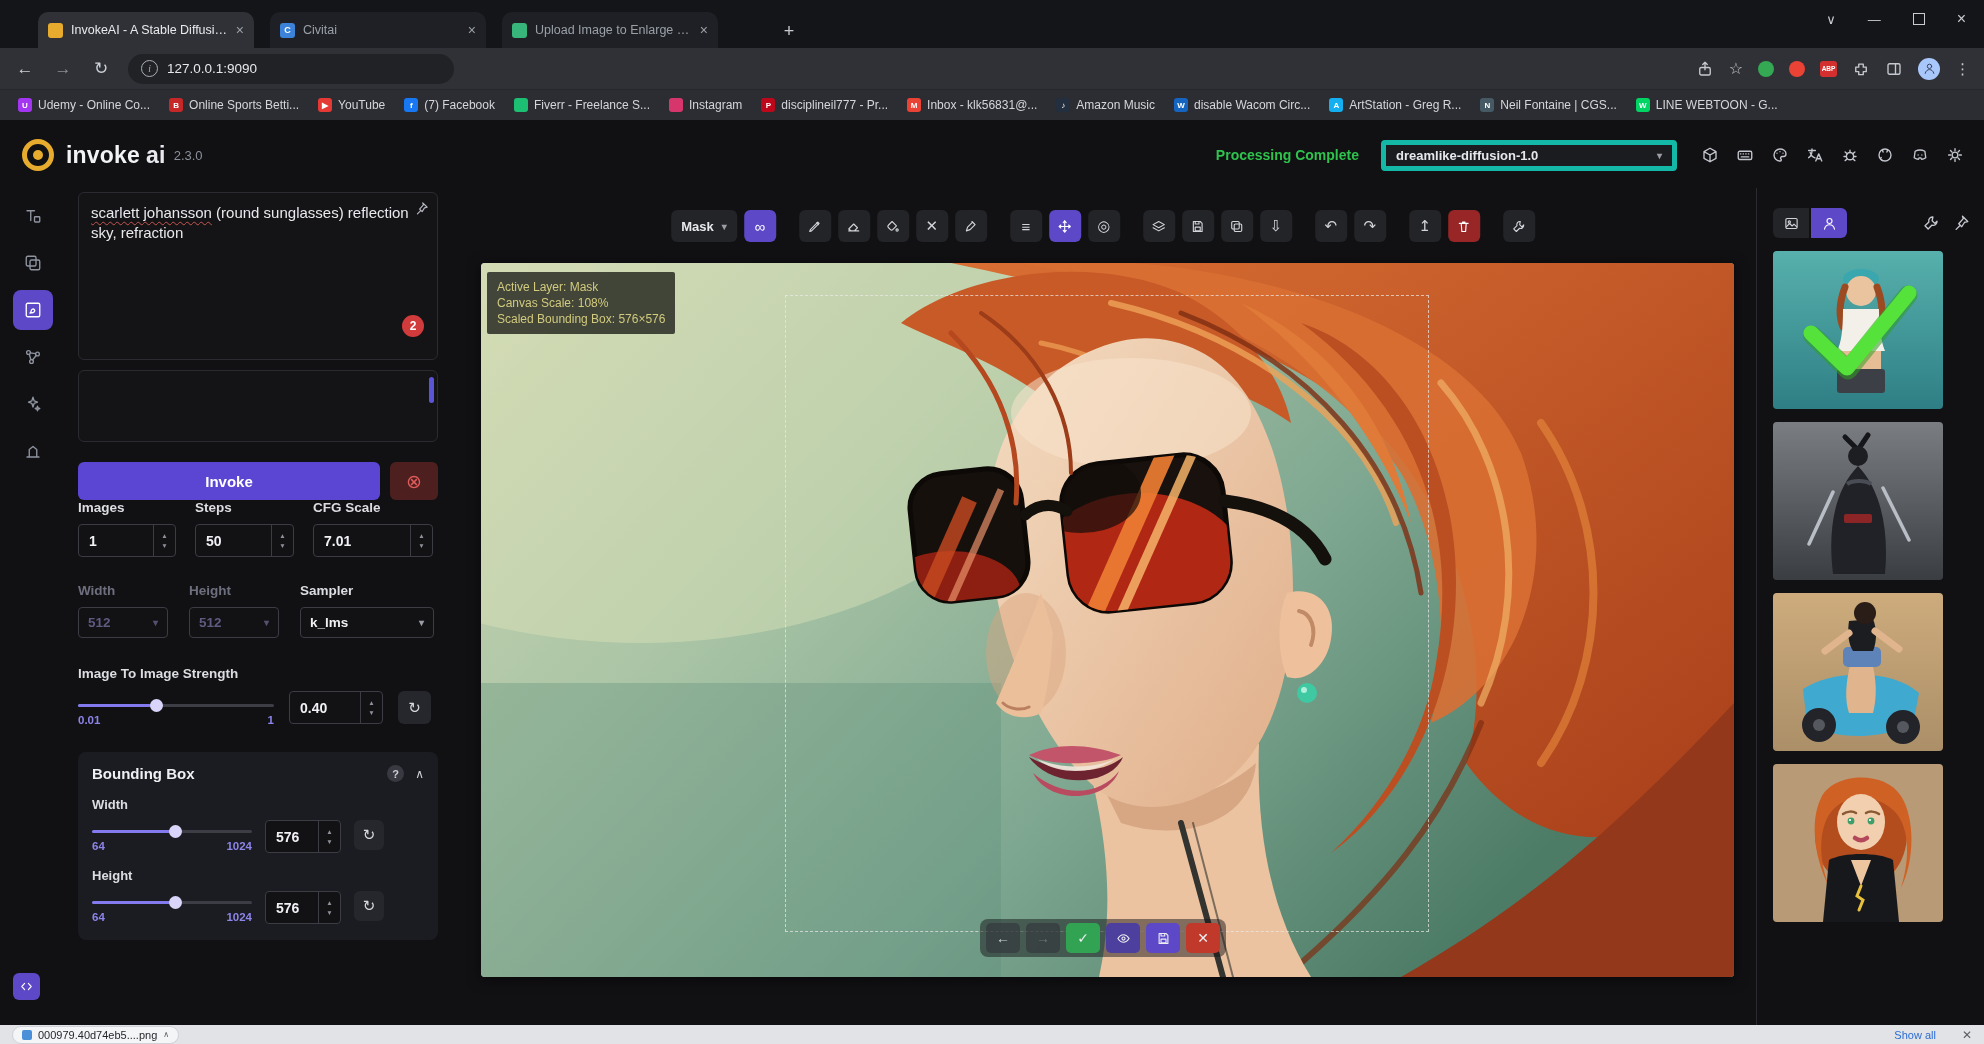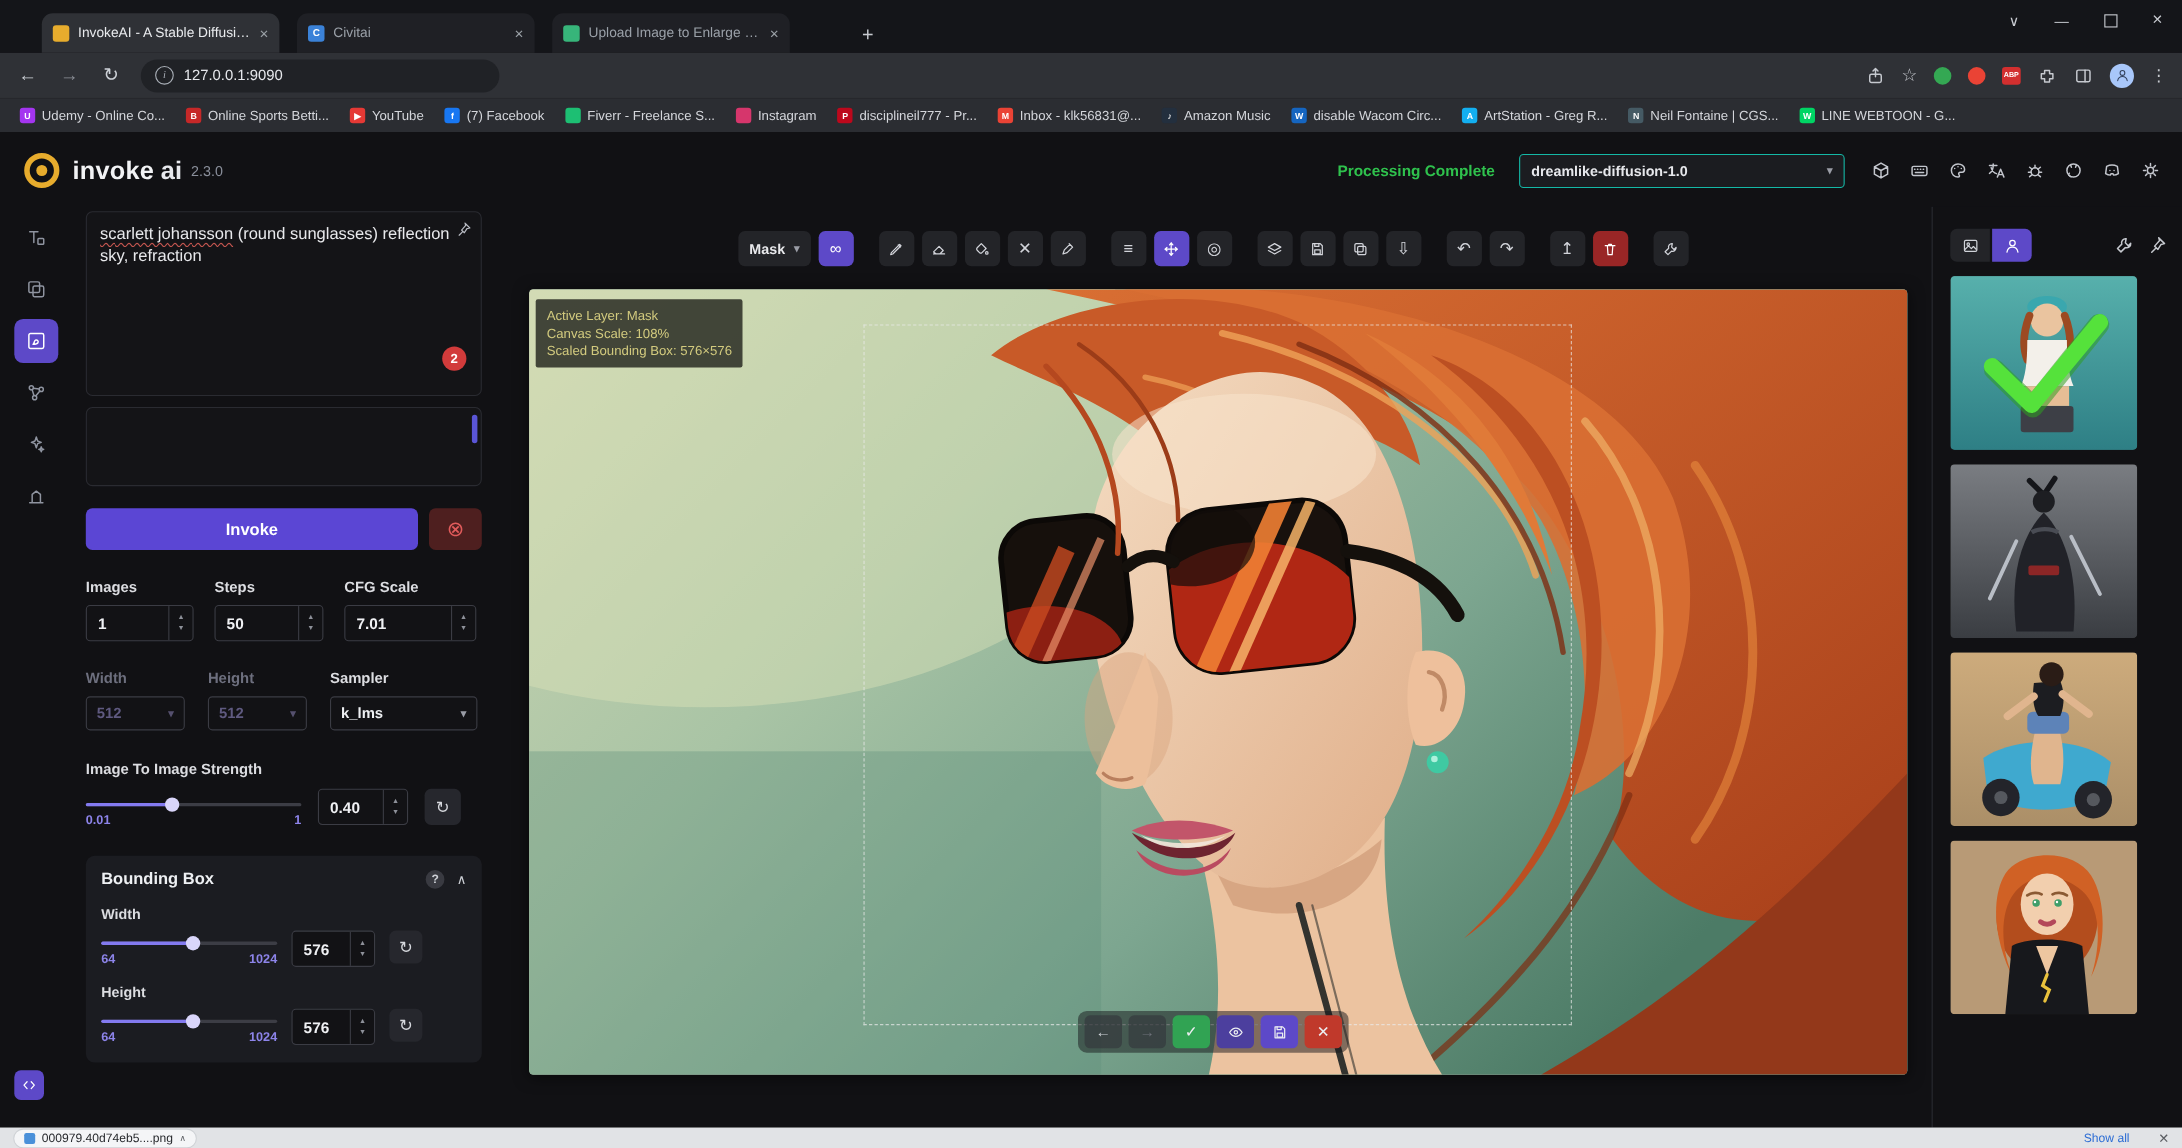--- a/index.html
+++ b/index.html
@@ -43,21 +43,21 @@
 
   
   #app{position:absolute;top:120px;left:0;right:0;bottom:19px;background:#111114}
   #appheader{position:absolute;top:10px;left:22px;right:20px;height:50px;display:flex;align-items:center}
   .logo{width:32px;height:32px;border-radius:50%;border:5px solid #e7ac2d;box-sizing:border-box;position:relative;flex:none}
   .logo::after{content:"";position:absolute;left:6px;top:6px;width:10px;height:10px;border-radius:50%;background:#e7ac2d}
   .brand{font-size:23px;font-weight:800;color:#f2f3f5;margin-left:12px;letter-spacing:.2px}
   .brand .lt{font-weight:800;color:#e8e9ee;margin-left:6px}
   .ver{font-size:13px;color:#8a8f9b;margin-left:8px;font-weight:400}
   #status{margin-left:auto;font-size:14px;font-weight:700;color:#2fc24d}
-  #modelsel{width:296px;height:31px;background:#1b1c20;border:1px solid #14b8a6;border-radius:4px;
+  #modelsel{width:296px;height:31px;background:#1b1c20;border:5px solid #14b8a6;border-radius:4px;
             display:flex;align-items:center;padding:0 10px;font-size:13px;font-weight:600;color:#e7e8ec;margin-left:22px;box-sizing:border-box}
   #modelsel .caret{margin-left:auto;color:#9a9da6;font-size:10px}
   #hicons{display:flex;align-items:center;gap:17px;margin-left:24px;color:#c3c6cd}
 
   #rail{position:absolute;top:76px;left:0;width:66px;bottom:0;display:flex;flex-direction:column;align-items:center;gap:7px}
   .rtab{width:40px;height:40px;border-radius:8px;display:flex;align-items:center;justify-content:center;color:#8f94a0}
   .rtab.sel{background:#5d49c8;color:#fff}
   #codebtn{position:absolute;left:13px;bottom:25px;width:27px;height:27px;border-radius:6px;background:#5d49c8;
            color:#fff;display:flex;align-items:center;justify-content:center}
 
@@ -73,21 +73,21 @@
   .scrollthumb{position:absolute;right:3px;top:6px;width:5px;height:26px;border-radius:3px;background:#5a55d6}
 
   .invokerow{display:flex;gap:10px;margin-top:20px}
   #invokebtn{flex:1;height:38px;background:#5b46d4;border-radius:6px;color:#fff;font-weight:700;font-size:15px;
              display:flex;align-items:center;justify-content:center}
   #cancelbtn{width:48px;height:38px;background:#4e1f1f;border-radius:6px;color:#e05b5b;font-size:19px;
              display:flex;align-items:center;justify-content:center}
 
   .plabel{font-size:13.5px;font-weight:700;color:#dcdde1}
   .plabel.dim{color:#6d6f7e}
-  .pgrid{display:grid;grid-template-columns:98px 99px 120px;column-gap:19px;row-gap:9px;margin-top:26px}
+  .pgrid{display:grid;grid-template-columns:98px 99px 120px;column-gap:19px;row-gap:9px;}
   .numin{height:33px;background:#121215;border:1px solid #3b3c44;border-radius:4px;display:flex;align-items:center;
          padding-left:10px;font-size:14px;font-weight:600;color:#f0f1f4;box-sizing:border-box}
   .stepper{margin-left:auto;width:21px;height:100%;border-left:1px solid #3b3c44;display:flex;flex-direction:column;
            align-items:center;justify-content:center;color:#8e919a;font-size:6.5px;gap:3px;flex:none}
   .dgrid{display:grid;grid-template-columns:90px 90px 134px;column-gap:21px;row-gap:9px;margin-top:26px}
   .selbox{height:31px;background:#121215;border:1px solid #3b3c44;border-radius:4px;display:flex;align-items:center;
           padding:0 9px;font-size:13.5px;font-weight:700;color:#eef0f3;box-sizing:border-box}
   .selbox .caret{margin-left:auto;color:#9a9da6;font-size:10px}
   .selbox.dis{color:#5f5a80}
   .selbox.dis .caret{color:#55506e}
@@ -541,21 +541,21 @@
       <div class="sliderwrap">
         <div class="track">
             <div class="fill" style="width:40%"></div>
             <div class="knob" style="left:calc(40% - 6px)"></div>
           </div>
         <div class="minmax">
             <span>0.01</span>
             <span>1</span>
           </div>
       </div>
-      <div class="numin" style="width:82px">
+      <div class="numin" style="width:94px">
           <span>0.40</span>
         <span class="stepper">
             <span>▲</span>
             <span>▼</span>
           </span>
         </div>
       <div class="rstbtn">
           <span>↻</span>
         </div>
     </div>

